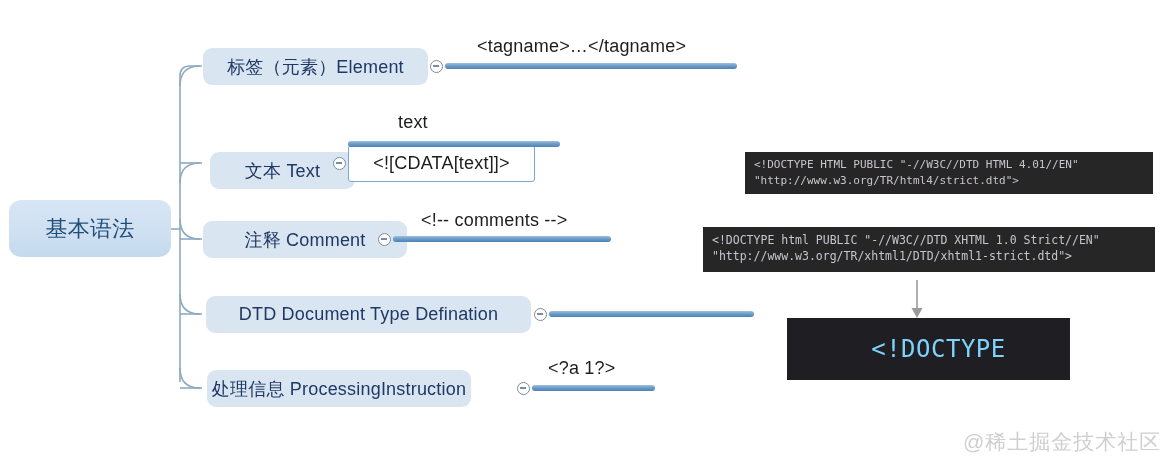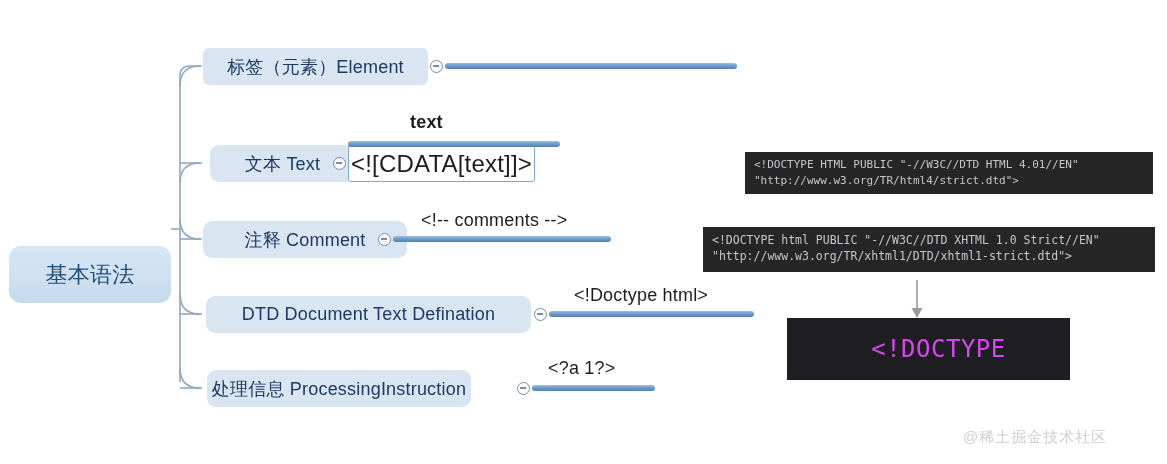--- a/index.html
+++ b/index.html
@@ -38,32 +38,31 @@
     border-radius: 9px;
     color: #1f3864;
     white-space: nowrap;
     letter-spacing: .2px;
   }
   .node-root {
     background: linear-gradient(180deg,#d7e6f4 0%, #cfe0f1 55%, #c5daee 100%);
     border-radius: 12px;
     font-size: 22px;
     color: #1f4e79;
-    margin-top: 46px;
   }
   .node-branch {
     background: #d9e6f2;
     font-size: 18px;
     color: #1f3864;
   }
   .node-cdata {
     background: #ffffff;
     border: 1.5px solid #7aa7d4;
     border-radius: 3px;
-    font-size: 24px;
+    font-size: 18px;
     color: #1d1d1d;
   }
 
   
   .toggle {
     position: absolute;
     width: 13px;
     height: 13px;
     border-radius: 50%;
     border: 1.4px solid #7d8c9c;
@@ -115,30 +114,30 @@
     box-sizing: border-box;
     background: #1f1f23;
     display: flex;
     align-items: center;
     justify-content: center;
     font-family: "DejaVu Sans Mono", "Liberation Mono", monospace;
     font-size: 24px;
     letter-spacing: .5px;
     white-space: pre;
   }
-  .code-hero .kw { color: #d946ef; margin-left: 20px; }
+  .code-hero .kw { color: #7dd3fc; margin-left: 20px; }
   .code-hero .tag { color: #cfcbd4; }
 
   
   #arrow { position: absolute; }
 
   
   #watermark {
     position: absolute;
-    font-size: 15px;
+    font-size: 21px;
     color: #cfcfcf;
     white-space: nowrap;
     letter-spacing: 1px;
   }
 </style>
 </head>
 <body>
 
 <div id="canvas">
 
@@ -166,49 +165,49 @@
 
     <g fill="none" stroke="#8fa9bf" stroke-width="1.6">
       <path d="M333,163 L342,163"></path>
     </g>
   </svg>
 
   <div class="node node-root" style="left:9px; top:200px; width:162px; height:57px;">
     <span>基本语法</span>
   </div>
 
-  <div class="node node-branch" style="left:203px; top:48px; width:225px; height:37px;border-radius:6px;">
+  <div class="node node-branch" style="left:203px; top:48px; width:225px; height:37px;">
     <span>标签（元素）Element</span>
   </div>
   <div class="toggle" style="left:430px; top:60px;"></div>
   <div class="bar" style="left:445px; top:63px; width:292px;"></div>
-
-  <div class="node node-branch" style="left:210px; top:145px; width:145px; height:37px;">
+  <div class="bar-label" style="left:477px; top:36px;">&lt;tagname&gt;…&lt;/tagname&gt;</div>
+
+  <div class="node node-branch" style="left:210px; top:152px; width:145px; height:37px;">
     <span>文本 Text</span>
   </div>
   <div class="toggle" style="left:333px; top:157px;"></div>
   <div class="node node-cdata" style="left:348px; top:145px; width:187px; height:37px;">
     <span>&lt;![CDATA[text]]&gt;</span>
   </div>
   <div class="bar" style="left:348px; top:141px; width:212px;"></div>
-  <div class="bar-label" style="left:410px; top:112px;font-weight:bold;">text</div>
+  <div class="bar-label" style="left:398px; top:112px;">text</div>
 
   <div class="node node-branch" style="left:203px; top:221px; width:204px; height:37px;">
     <span>注释 Comment</span>
   </div>
   <div class="toggle" style="left:378px; top:233px;"></div>
   <div class="bar" style="left:393px; top:236px; width:218px;"></div>
   <div class="bar-label" style="left:421px; top:210px;">&lt;!-- comments --&gt;</div>
 
   <div class="node node-branch" style="left:206px; top:296px; width:325px; height:37px;">
-    <span>DTD Document Text Defination</span>
+    <span>DTD Document Type Defination</span>
   </div>
   <div class="toggle" style="left:534px; top:308px;"></div>
   <div class="bar" style="left:549px; top:311px; width:205px;"></div>
-  <div class="bar-label" style="left:574px; top:285px;">&lt;!Doctype html&gt;</div>
 
   <div class="node node-branch" style="left:207px; top:370px; width:264px; height:37px;">
     <span>处理信息 ProcessingInstruction</span>
   </div>
   <div class="toggle" style="left:517px; top:382px;"></div>
   <div class="bar" style="left:532px; top:385px; width:123px;"></div>
   <div class="bar-label" style="left:548px; top:358px;">&lt;?a 1?&gt;</div>
 
   <div class="code-block code-sm" style="left:745px; top:152px; width:408px; height:42px;">
     <div class="line">&lt;!DOCTYPE HTML PUBLIC "-//W3C//DTD HTML 4.01//EN"</div>

